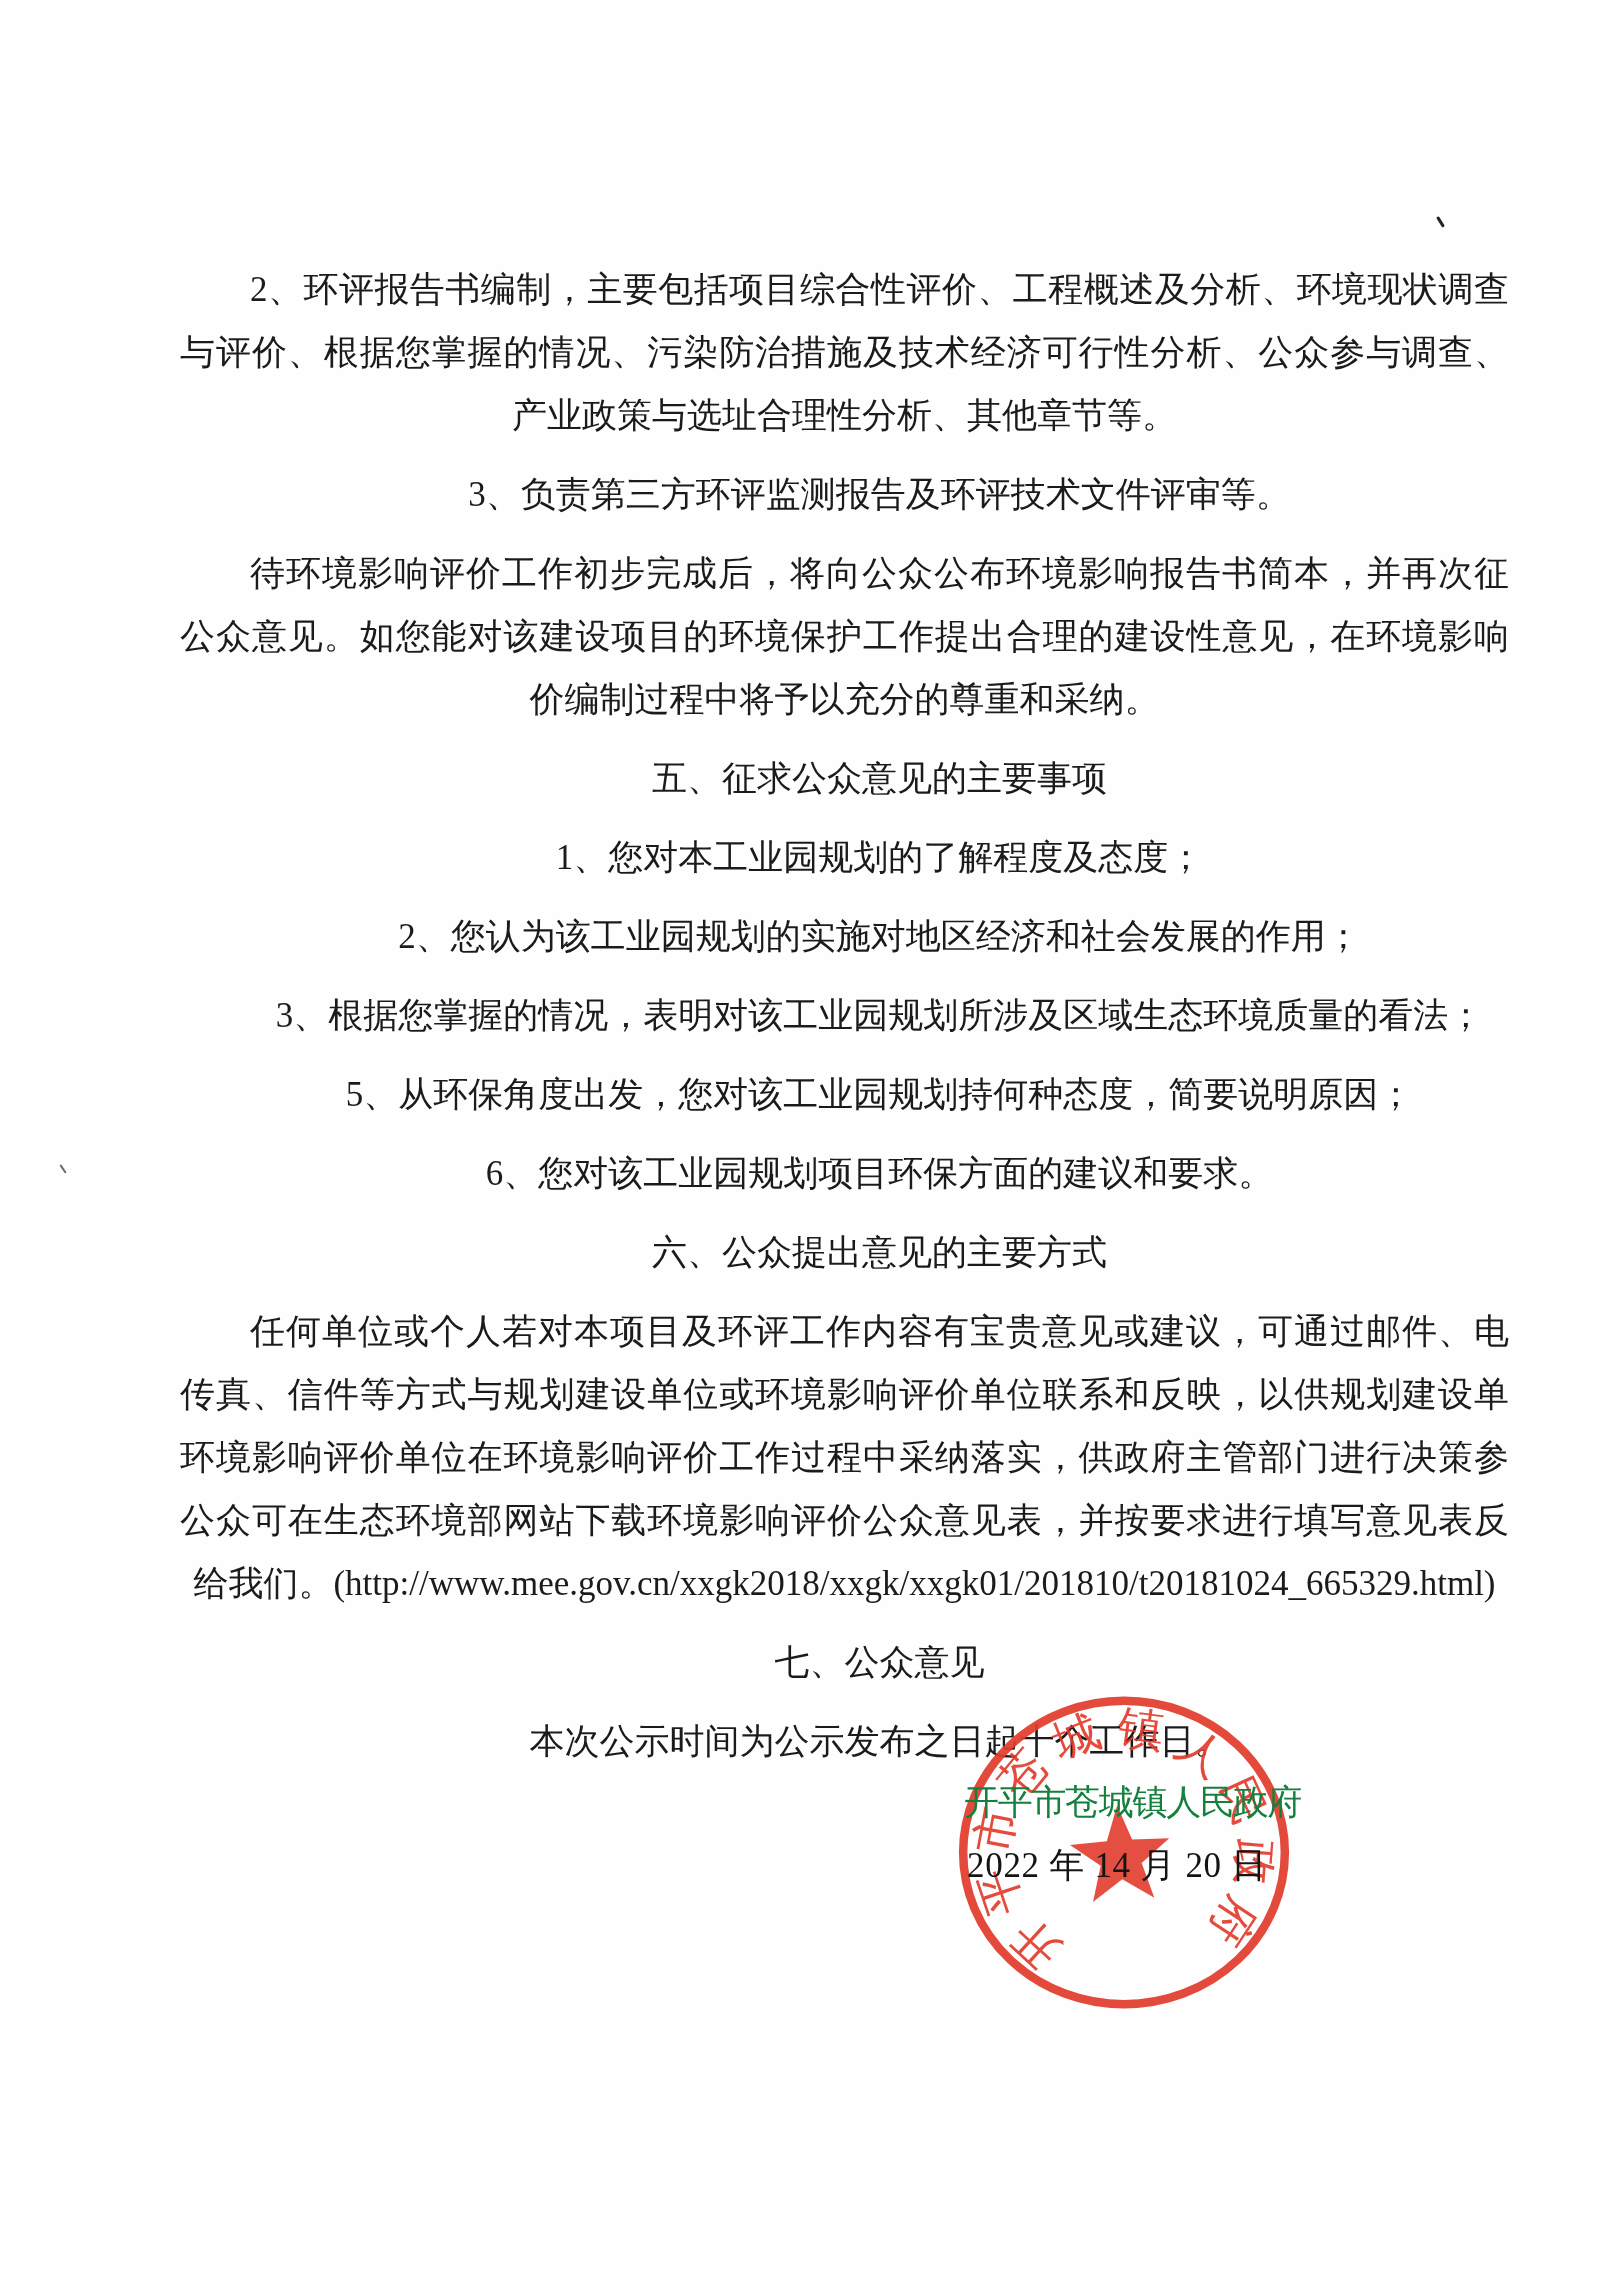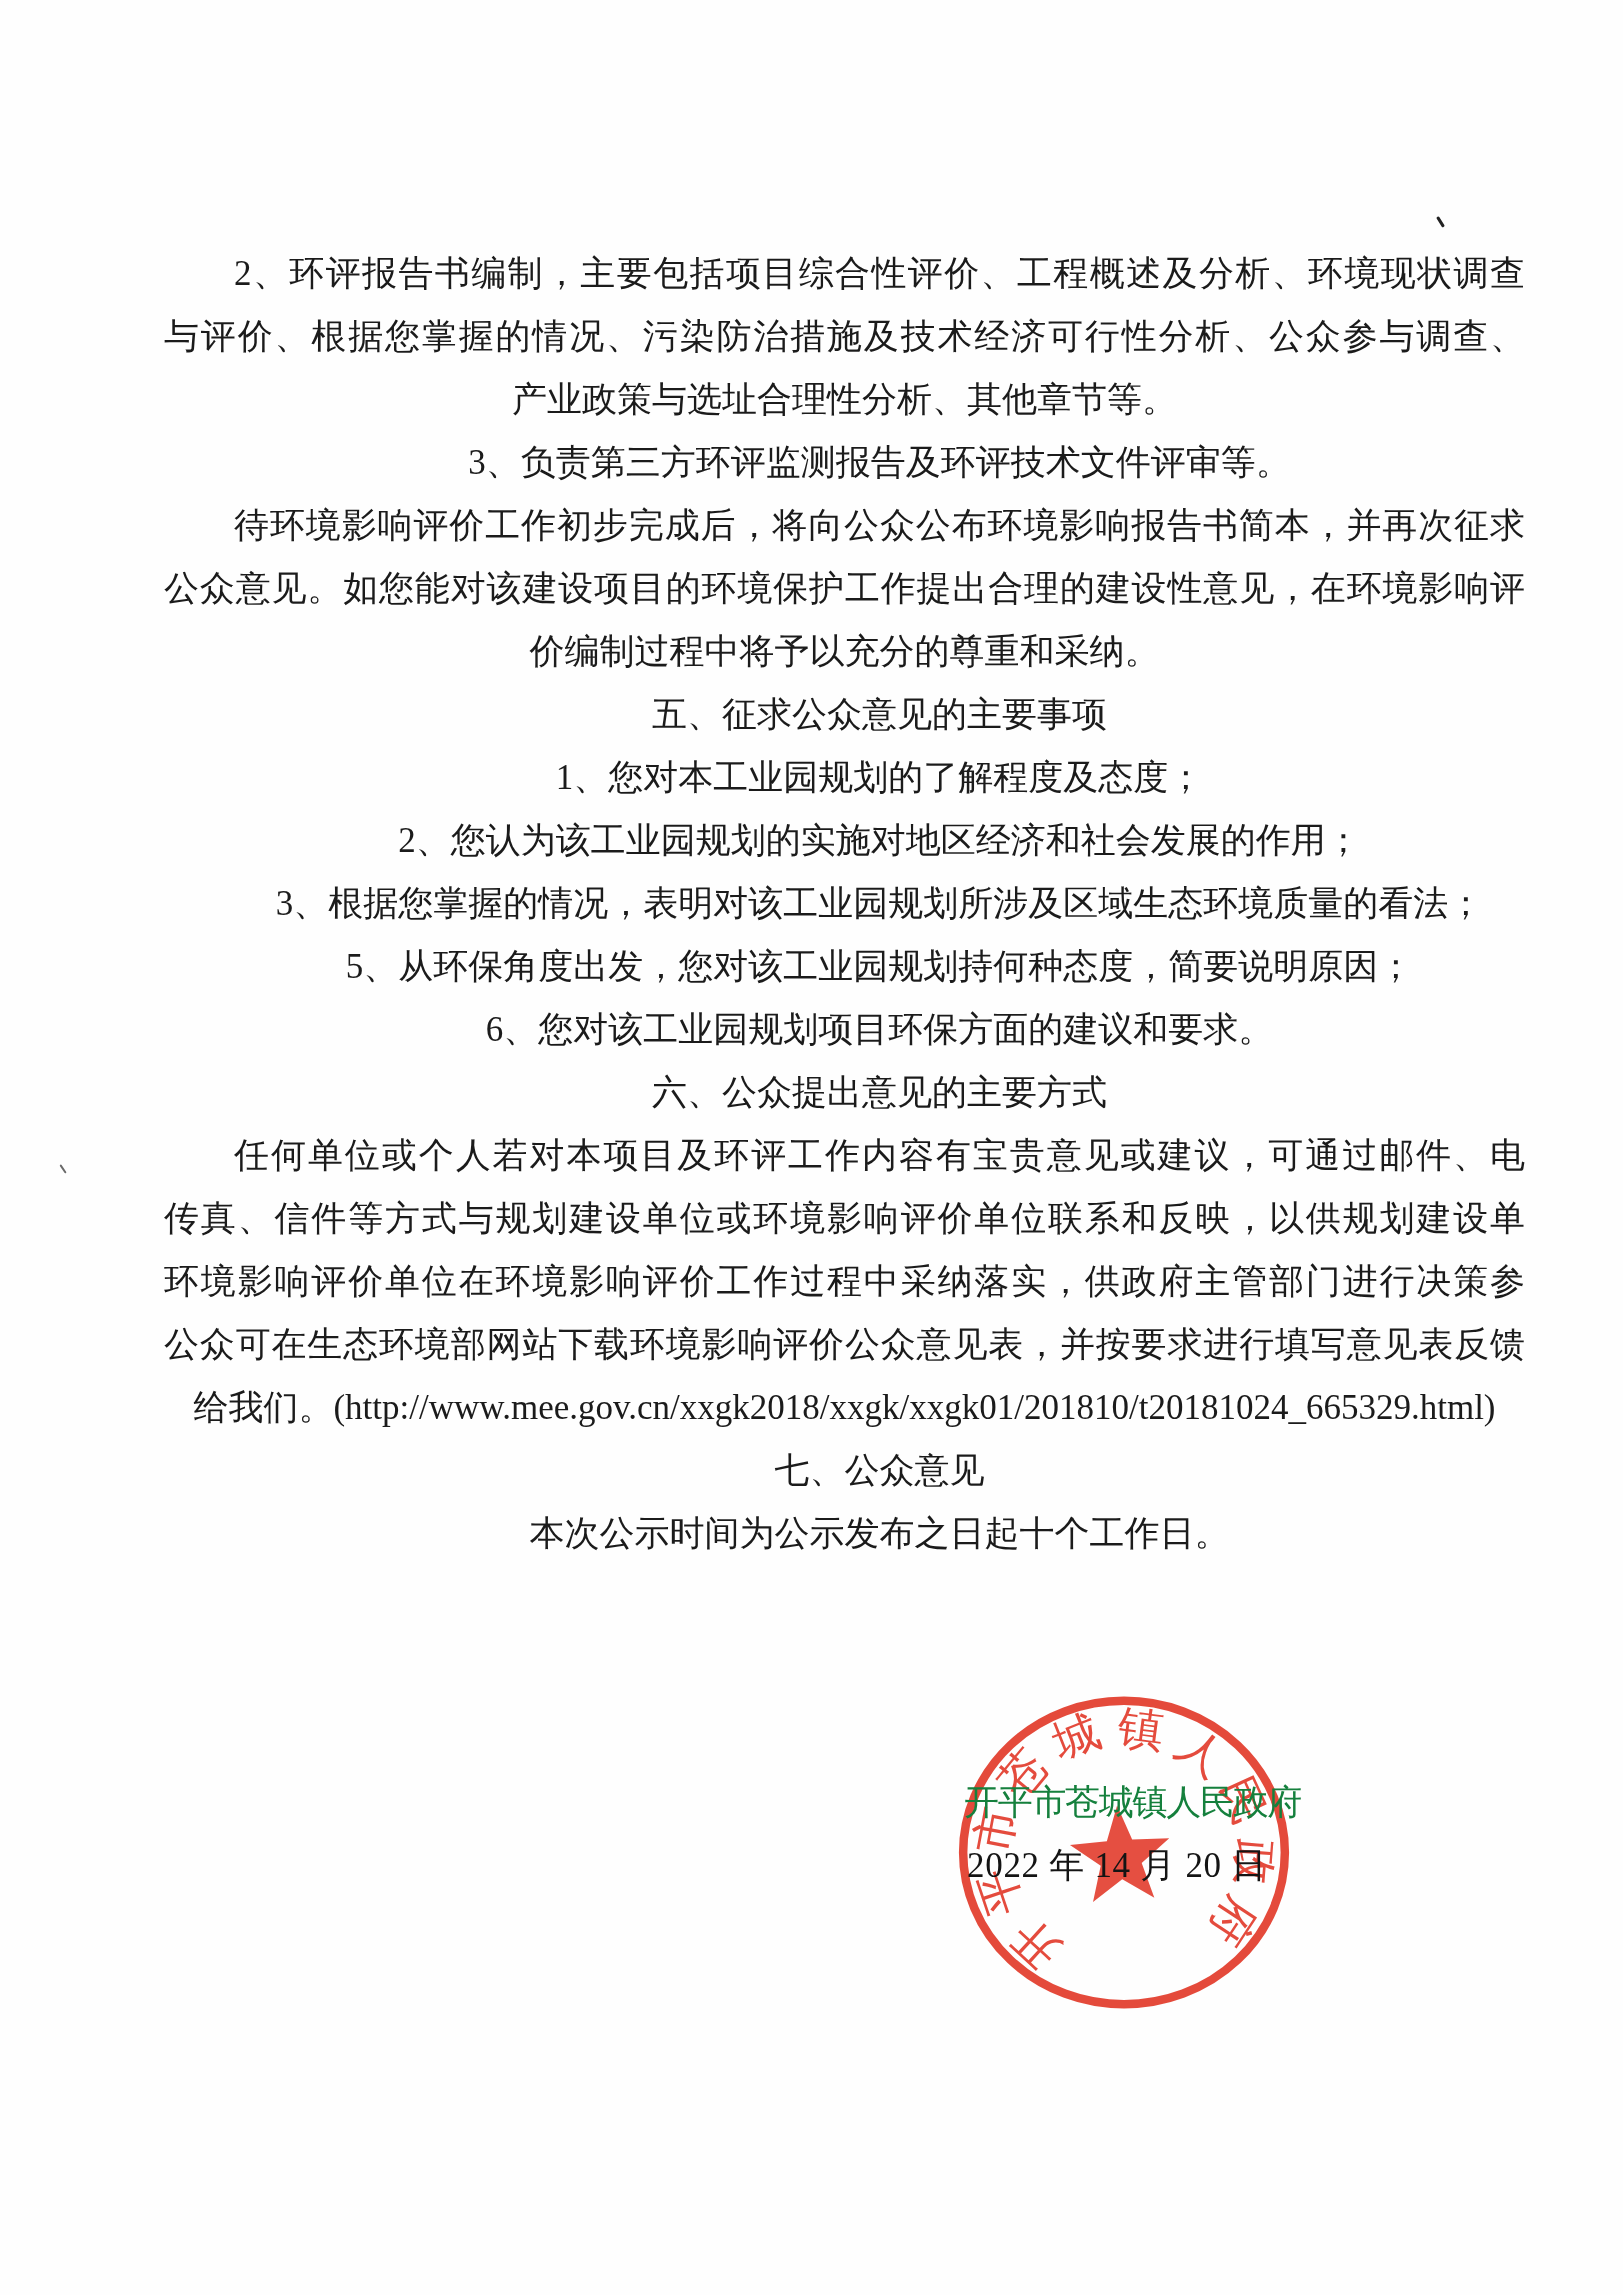--- a/index.html
+++ b/index.html
@@ -10,21 +10,21 @@
     background:#fefefe;
     overflow:hidden;
     font-family:"Liberation Serif","DejaVu Serif",serif;
     color:#1b1b1b;
   }
   .doc{
     position:absolute;
     left:164px;top:242px;width:1361px;
     font-size:35px;
   }
-  .para{margin:0;padding:0;}
+  .para{margin:16px;padding:0;}
   .para.head .line{font-weight:normal;}
   .line{
     height:63px;line-height:63px;
     white-space:nowrap;
     text-align:center;
   }
   .line.first{text-indent:2em;}
   .line.j{
     white-space:normal;
     text-align:justify;

